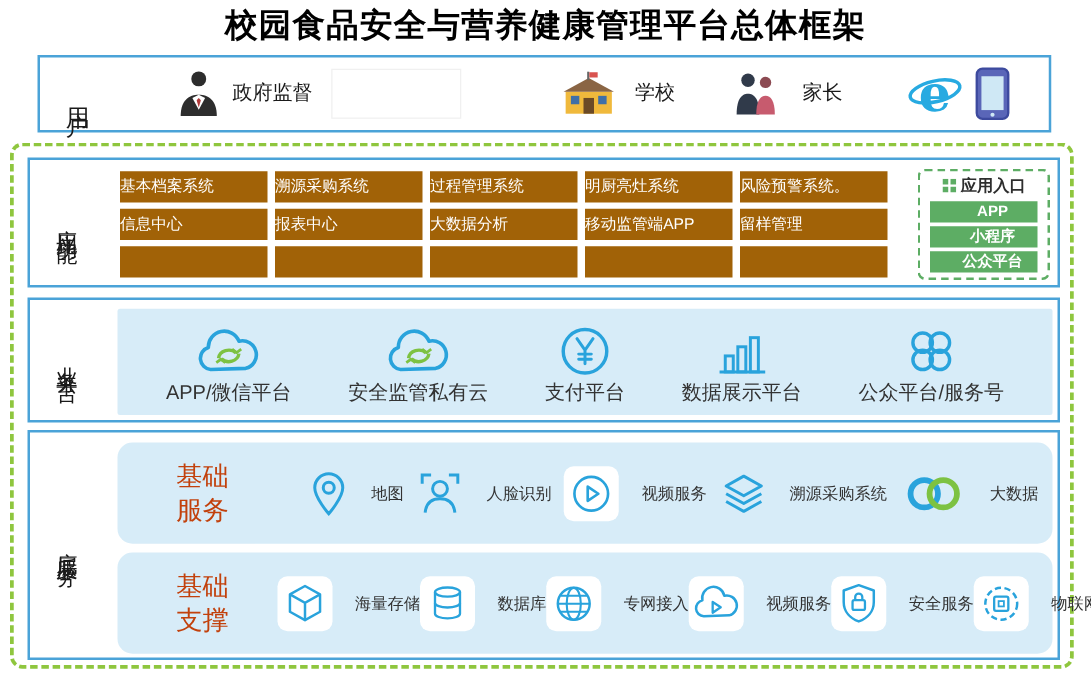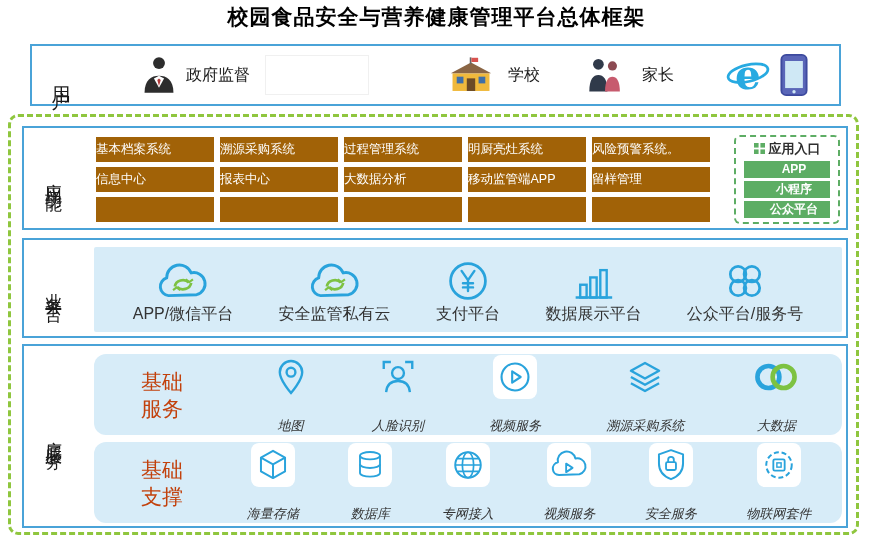--- a/index.html
+++ b/index.html
@@ -2,21 +2,21 @@
 <html><head>
 <meta charset="utf-8">
 <style>
   * { box-sizing: border-box; margin: 0; padding: 0; }
   html,body { background:#ffffff; }
   body { font-family: "Liberation Sans", "DejaVu Sans", sans-serif; }
 
   .page { position:relative; width:873px; height:542px; background:#fff; overflow:hidden; margin:0 auto; }
 
   .title { position:absolute; top:3px; left:0; right:0; text-align:center;
-           font-size:21px; font-weight:bold; color:#000; letter-spacing:1px; }
+           font-size:26px; font-weight:bold; color:#000; letter-spacing:1px; }
 
   
   .vlabel { writing-mode:vertical-rl; text-orientation:upright; letter-spacing:4px;
             color:#1a1a1a; position:absolute; top:50%; transform:translateY(-50%); }
 
   
   .users-box { position:absolute; left:30px; top:44px; width:811px; height:62px;
                border:2px solid #4aa3d8; background:#fff; }
   .users-vlabel { left:16px; font-size:19px; }
   .u-icon { position:absolute; top:50%; transform:translateY(-50%); display:flex; align-items:center; }
@@ -60,21 +60,21 @@
                 background:#d7ecf8; border-radius:12px; }
   .panel-a { top:8px; }
   .panel-b { top:96px; }
   .base-title { position:absolute; left:44px; top:50%; transform:translateY(-50%);
                 width:48px; font-size:21px; line-height:27px; color:#c2410c;
                 word-break:break-all; text-align:center; }
   .base-items { position:absolute; top:0; bottom:0; right:6px; display:flex;
                 align-items:center; justify-content:space-around; }
   .panel-a .base-items { left:148px; }
   .panel-b .base-items { left:128px; }
-  .base-item { display:flex; flex-direction:column; align-items:center; gap:18px;font-style:italic; }
+  .base-item { display:flex; flex-direction:row; align-items:center; gap:18px; }
   .base-ico { height:44px; display:flex; align-items:center; justify-content:center; }
   .tile { width:44px; height:44px; background:#fff; border-radius:8px;
           display:flex; align-items:center; justify-content:center; }
   .base-label { font-size:13px; color:#333; white-space:nowrap; }
 </style>
 </head>
 <body>
 
 <div class="page">
 

